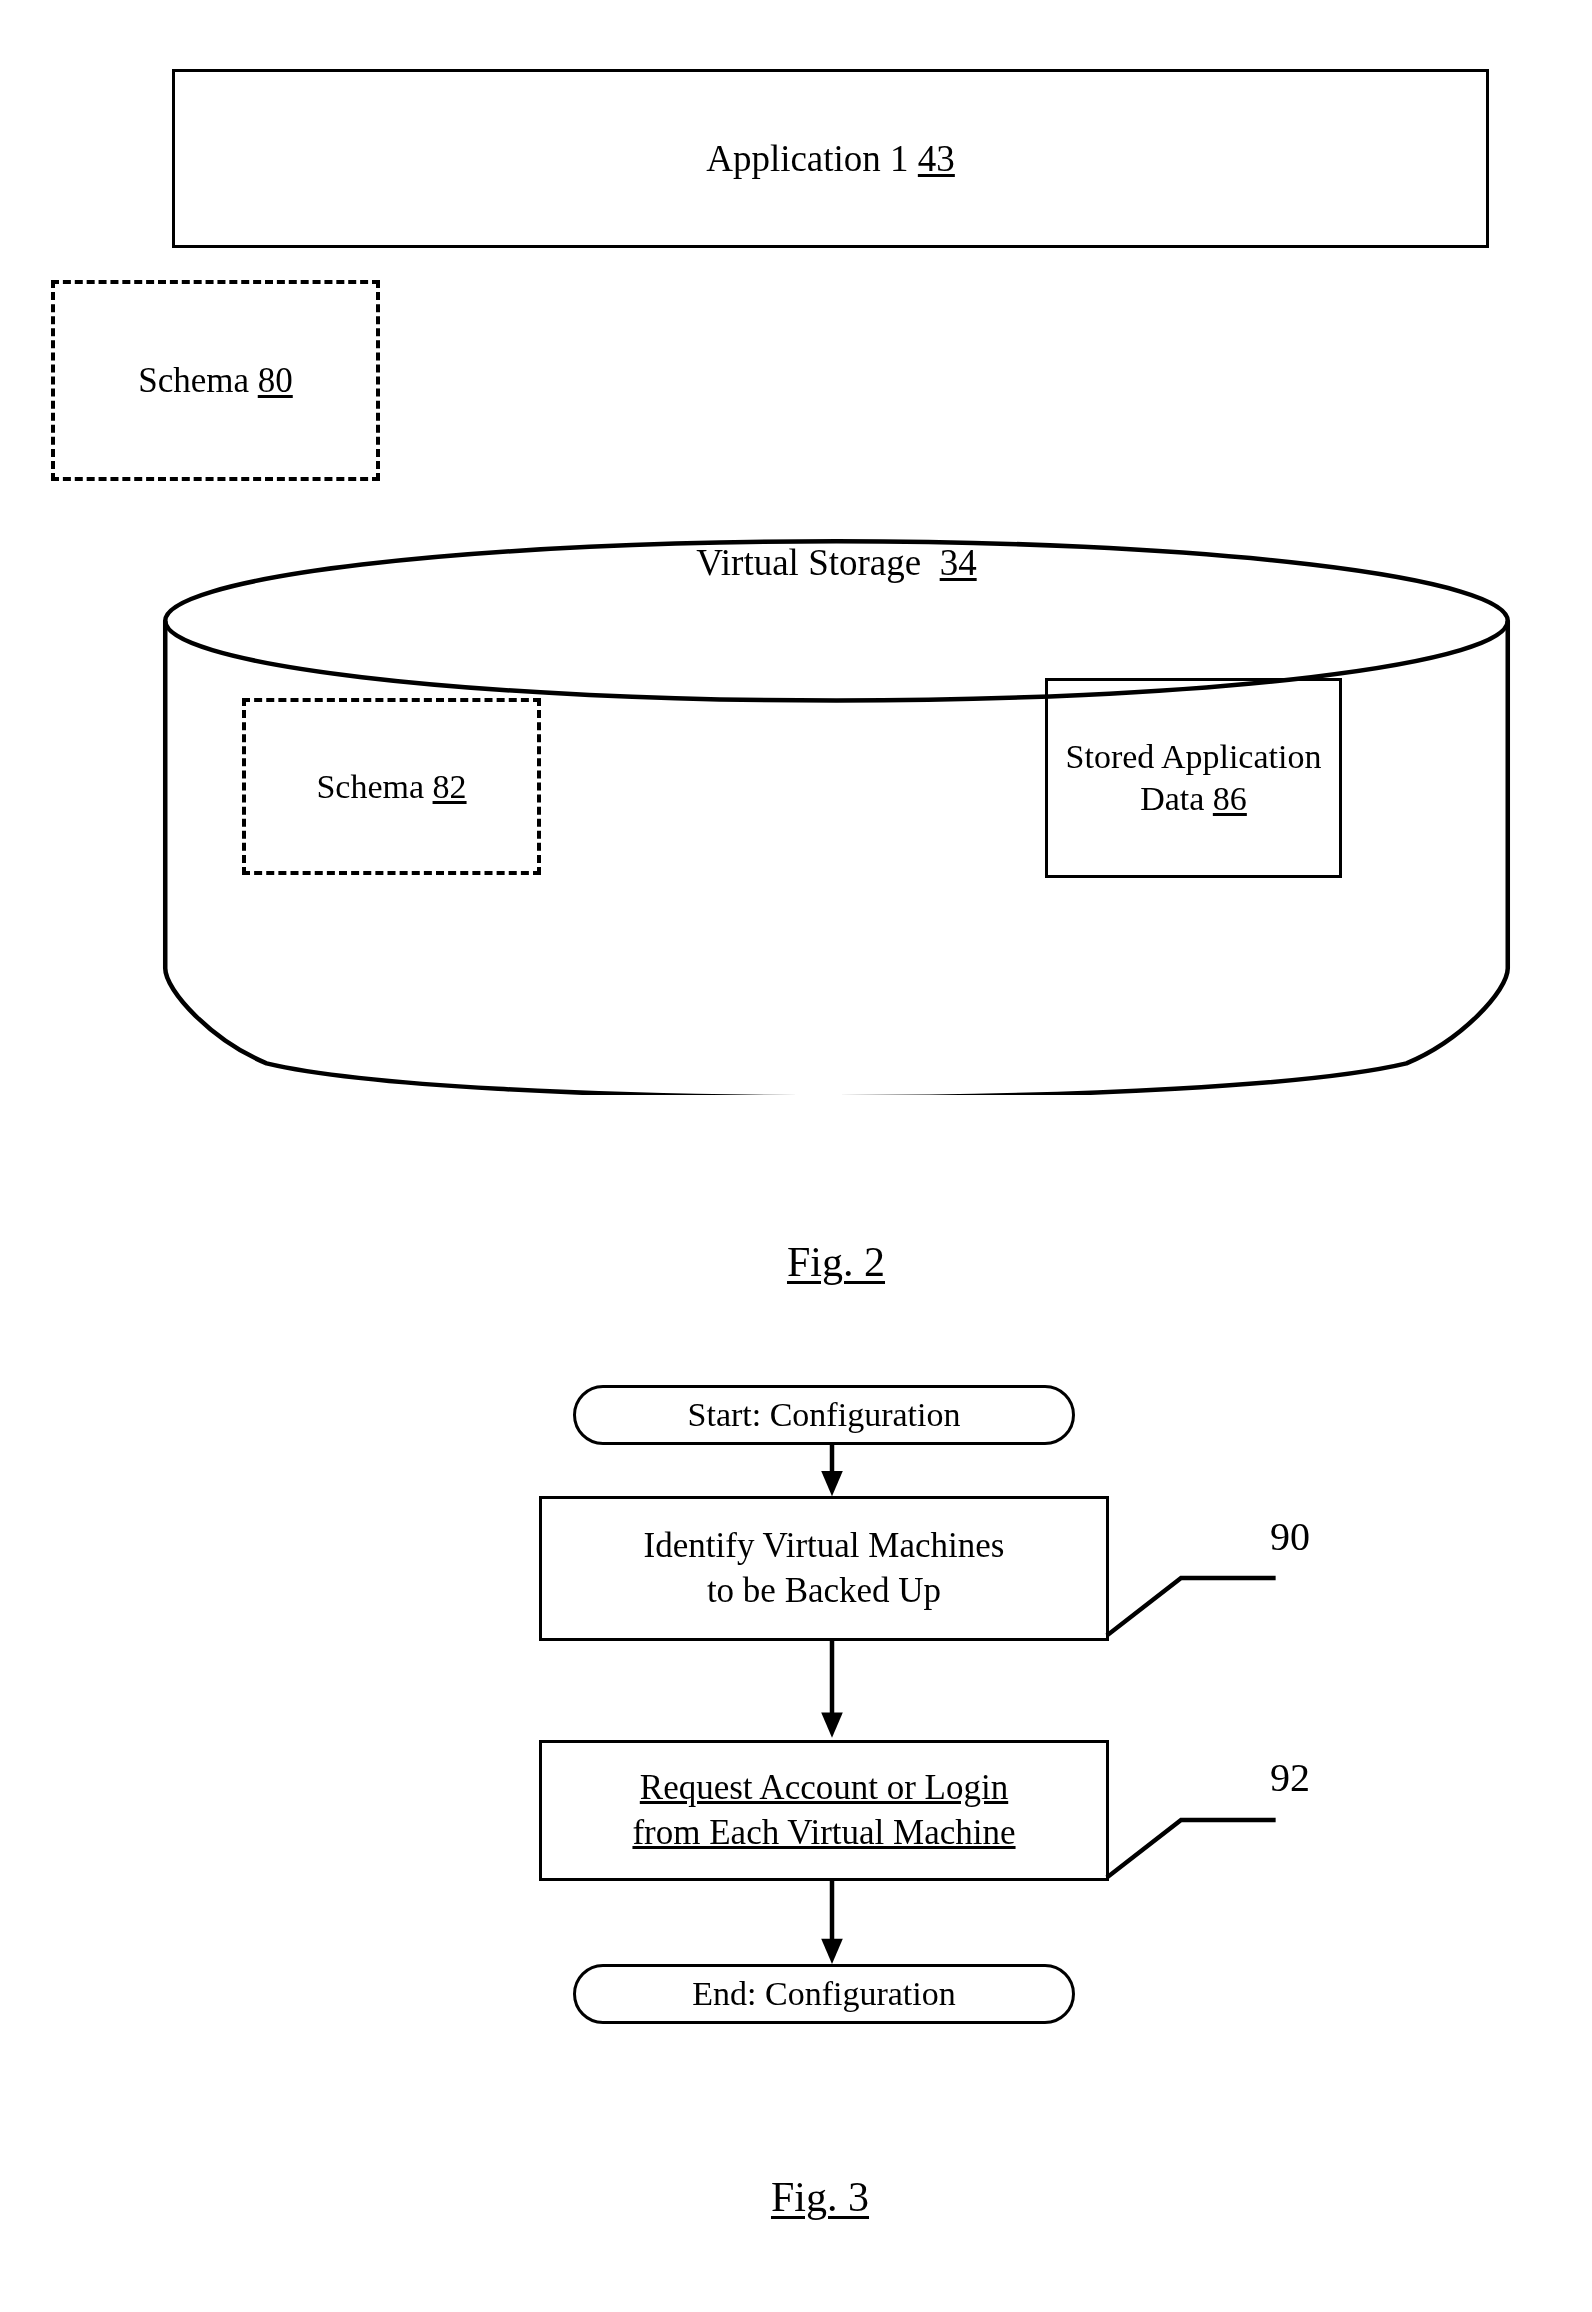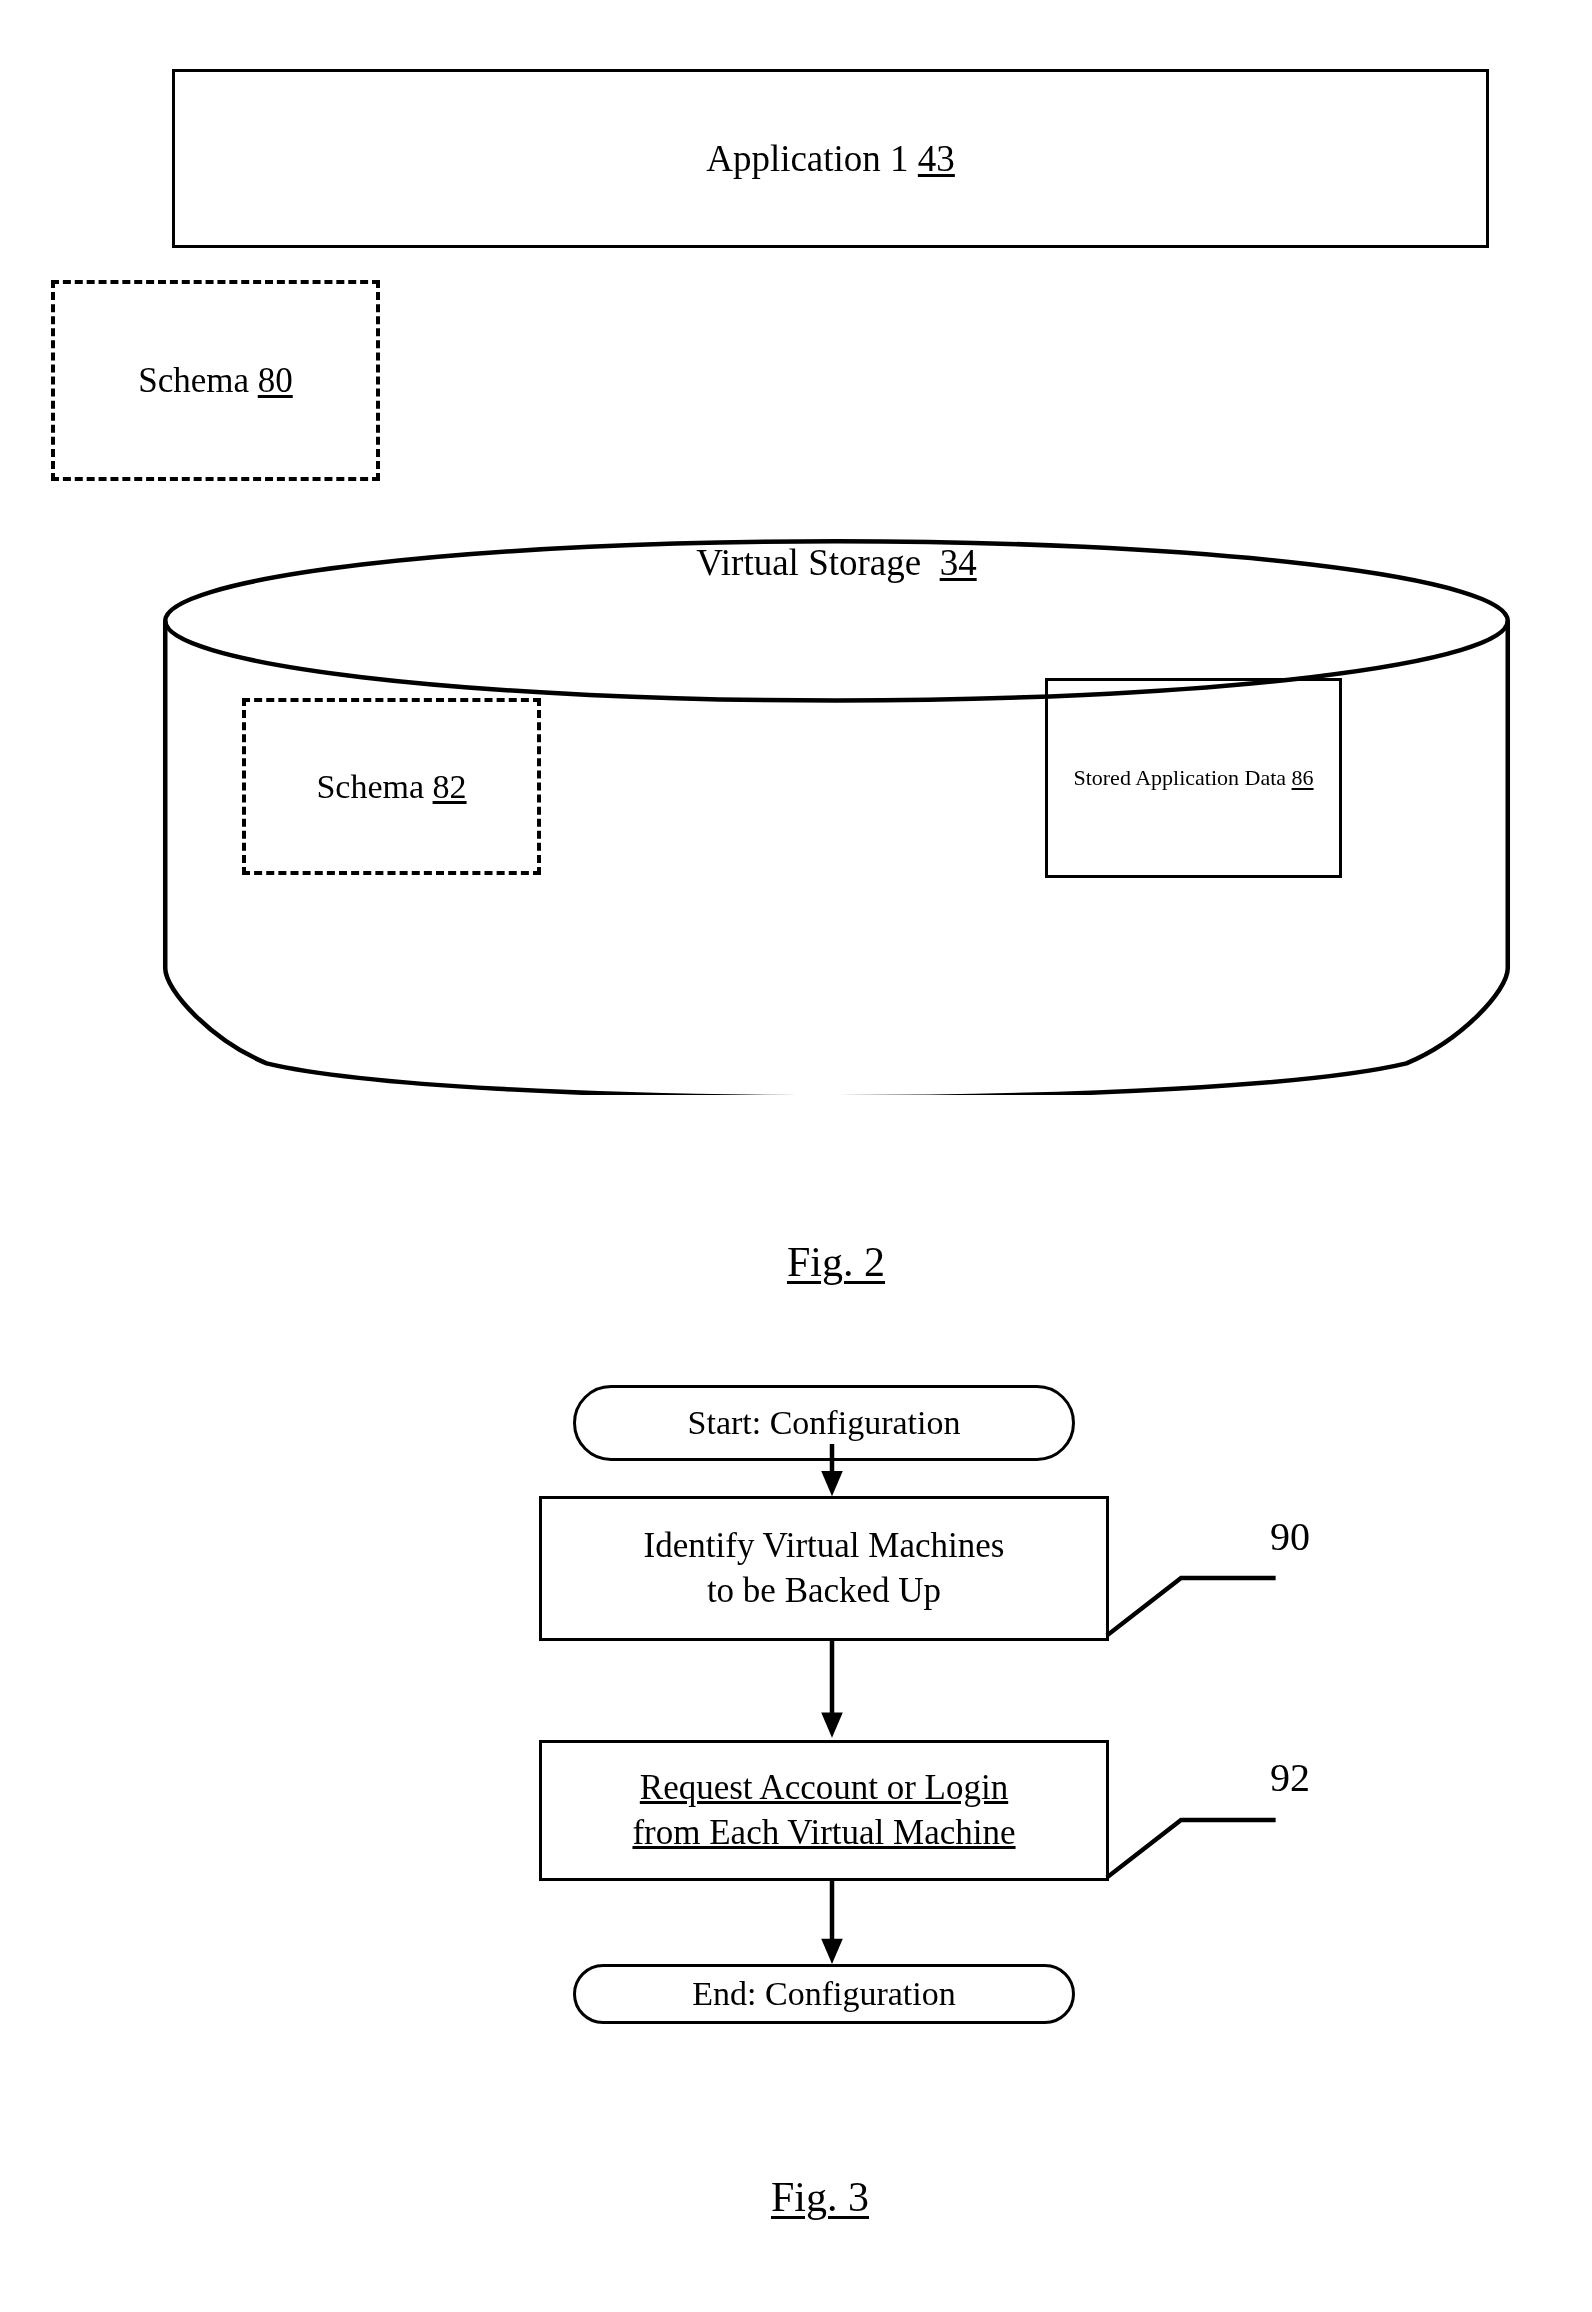--- a/index.html
+++ b/index.html
@@ -89,21 +89,21 @@
   #meta84-box {
     left: 639px; top: 690px; width: 289px; height: 187px;
     border: 3.6px solid #000;
   }
   #meta84-box .txt { font-size: 34px; line-height: 1.30; }
 
   #appdata86-box {
     left: 1045px; top: 678px; width: 297px; height: 200px;
     border: 3.6px solid #000;
   }
-  #appdata86-box .txt { font-size: 22px; line-height: 1.24; }
+  #appdata86-box .txt { font-size: 34px; line-height: 1.24; }
 
   
   .fig-caption {
     position: absolute;
     width: 100%;
     left: 0;
     text-align: center;
     font-size: 42px;
   }
   .fig-caption span {
@@ -118,21 +118,21 @@
   #flow-start, #flow-end {
     position: absolute;
     box-sizing: border-box;
     border: 3.6px solid #000;
     border-radius: 54px;
     display: flex;
     align-items: center;
     justify-content: center;
     font-size: 34px;
   }
-  #flow-start { left: 573px; top: 1385px; width: 502px; height: 76px; }
+  #flow-start { left: 573px; top: 1385px; width: 502px; height: 60px; }
   #flow-end   { left: 573px; top: 1964px; width: 502px; height: 60px; }
 
   .flow-proc {
     position: absolute;
     box-sizing: border-box;
     border: 3.6px solid #000;
     display: flex;
     align-items: center;
     justify-content: center;
     text-align: center;

